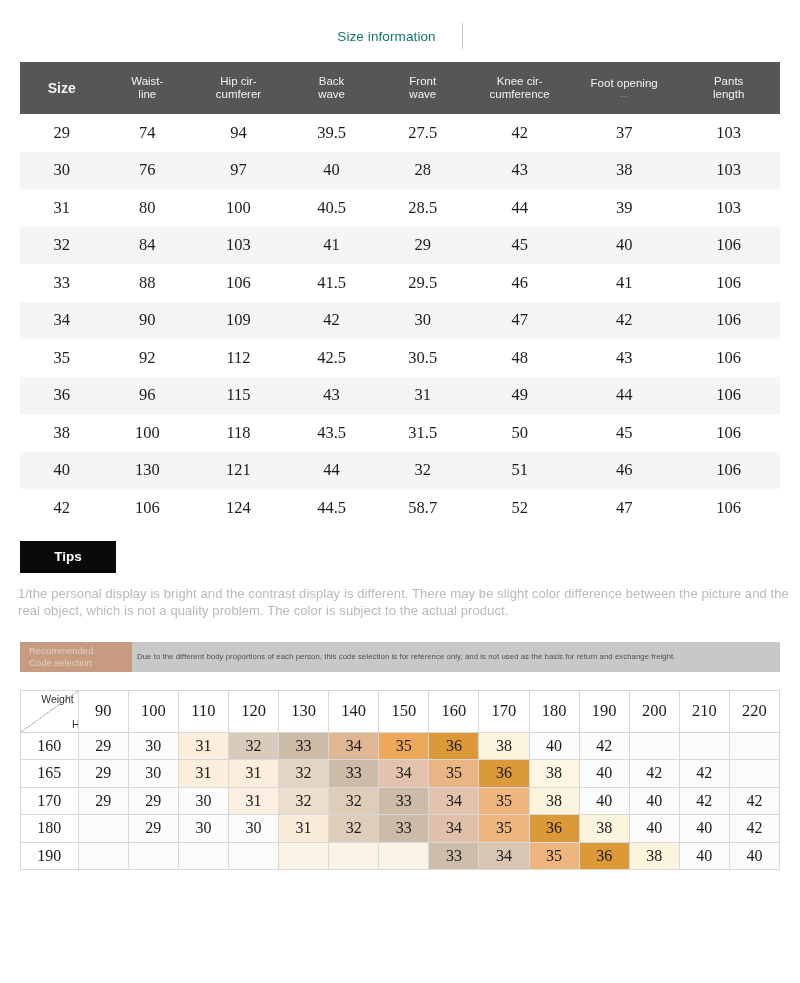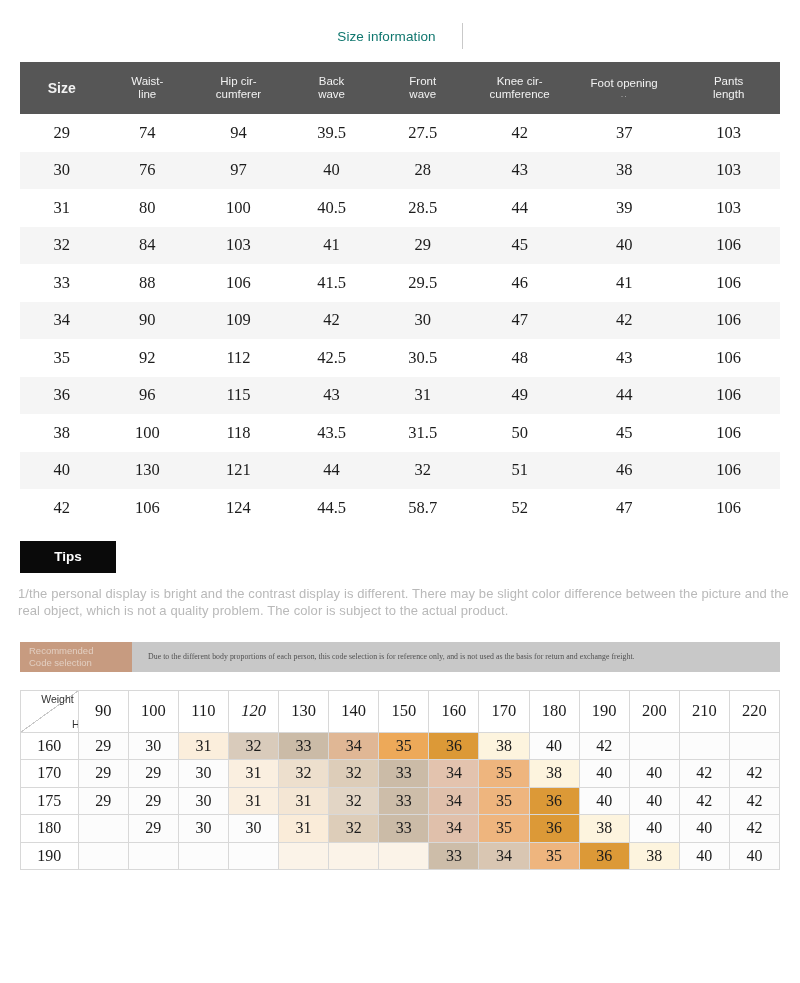--- a/index.html
+++ b/index.html
@@ -121,25 +121,24 @@
     justify-content: center;
     padding-left: 9px;
     font-size: 9.5px;
     line-height: 1.2;
   }
   .reco-note {
     flex: 1;
     background: #c8c8c8;
     display: flex;
     align-items: center;
-    padding-left: 16px;
+    padding-left: 5px;
     font-size: 7.8px;
     color: #4f4f4f;
     letter-spacing: .05px;
-    font-family: Liberation Serif, serif;
   }
 
   
   .matrix-wrap { padding: 18px 20px 0 20px; }
   table.matrix {
     width: 760px;
     border-collapse: collapse;
     table-layout: fixed;
     border: 1px solid #d8d8d8;
   }
@@ -368,21 +367,21 @@
       <thead>
         <tr id="matrix-head-row">
             <th class="corner" style="width: 7.6%;">
               <span class="diag"></span>
               <span class="w">Weight</span>
               <span class="h">Height</span>
             </th>
             <th style="width: 6.6%;">90</th>
             <th style="width: 6.6%;">100</th>
             <th style="width: 6.6%;">110</th>
-            <th style="width: 6.6%; font-style: italic;">120</th>
+            <th style="width: 6.6%;">120</th>
             <th style="width: 6.6%;">130</th>
             <th style="width: 6.6%;">140</th>
             <th style="width: 6.6%;">150</th>
             <th style="width: 6.6%;">160</th>
             <th style="width: 6.6%;">170</th>
             <th style="width: 6.6%;">180</th>
             <th style="width: 6.6%;">190</th>
             <th style="width: 6.6%;">200</th>
             <th style="width: 6.6%;">210</th>
             <th style="width: 6.6%;">220</th>
@@ -397,57 +396,57 @@
             <td style="background: rgb(217, 203, 187);">32</td>
             <td style="background: rgb(203, 187, 167);">33</td>
             <td style="background: rgb(224, 183, 149);">34</td>
             <td style="background: rgb(237, 169, 89);">35</td>
             <td style="background: rgb(220, 153, 55);">36</td>
             <td style="background: rgb(253, 244, 222);">38</td>
             <td style="background: rgb(252, 252, 252);">40</td>
             <td style="background: rgb(252, 252, 252);">42</td>
             <td style="background: rgb(252, 252, 252);"></td>
             <td style="background: rgb(252, 252, 252);"></td>
+            <td style="background: rgb(252, 252, 252);"></td>
+          </tr>
+          <tr>
+            <td class="rowhdr">165</td>
+            <td style="background: rgb(252, 252, 252);">29</td>
+            <td style="background: rgb(252, 252, 252);">30</td>
+            <td style="background: rgb(251, 238, 220);">31</td>
+            <td style="background: rgb(251, 238, 220);">31</td>
+            <td style="background: rgb(226, 213, 197);">32</td>
+            <td style="background: rgb(203, 187, 167);">33</td>
+            <td style="background: rgb(227, 195, 174);">34</td>
+            <td style="background: rgb(233, 181, 131);">35</td>
+            <td style="background: rgb(220, 153, 55);">36</td>
+            <td style="background: rgb(253, 246, 226);">38</td>
+            <td style="background: rgb(252, 252, 252);">40</td>
+            <td style="background: rgb(252, 252, 252);">42</td>
+            <td style="background: rgb(252, 252, 252);">42</td>
             <td style="background: rgb(252, 252, 252);"></td>
           </tr>
           <tr>
             <td class="rowhdr">170</td>
             <td style="background: rgb(252, 252, 252);">29</td>
             <td style="background: rgb(252, 252, 252);">29</td>
             <td style="background: rgb(252, 252, 252);">30</td>
             <td style="background: rgb(250, 239, 224);">31</td>
             <td style="background: rgb(237, 223, 205);">32</td>
             <td style="background: rgb(221, 205, 185);">32</td>
             <td style="background: rgb(203, 187, 167);">33</td>
             <td style="background: rgb(227, 195, 174);">34</td>
             <td style="background: rgb(238, 181, 126);">35</td>
             <td style="background: rgb(253, 244, 222);">38</td>
             <td style="background: rgb(252, 252, 252);">40</td>
             <td style="background: rgb(252, 252, 252);">40</td>
             <td style="background: rgb(252, 252, 252);">42</td>
             <td style="background: rgb(252, 252, 252);">42</td>
           </tr>
           <tr>
-            <td class="rowhdr">175</td>
-            <td style="background: rgb(252, 252, 252);">29</td>
-            <td style="background: rgb(252, 252, 252);">29</td>
-            <td style="background: rgb(252, 252, 252);">30</td>
-            <td style="background: rgb(250, 239, 224);">31</td>
-            <td style="background: rgb(244, 230, 212);">31</td>
-            <td style="background: rgb(226, 213, 197);">32</td>
-            <td style="background: rgb(205, 189, 169);">33</td>
-            <td style="background: rgb(224, 192, 171);">34</td>
-            <td style="background: rgb(238, 181, 126);">35</td>
-            <td style="background: rgb(220, 153, 55);">36</td>
-            <td style="background: rgb(252, 252, 252);">40</td>
-            <td style="background: rgb(252, 252, 252);">40</td>
-            <td style="background: rgb(252, 252, 252);">42</td>
-            <td style="background: rgb(252, 252, 252);">42</td>
-          </tr>
-          <tr>
             <td class="rowhdr">180</td>
             <td style="background: rgb(252, 252, 252);"></td>
             <td style="background: rgb(252, 252, 252);">29</td>
             <td style="background: rgb(252, 252, 252);">30</td>
             <td style="background: rgb(252, 252, 252);">30</td>
             <td style="background: rgb(250, 236, 217);">31</td>
             <td style="background: rgb(221, 205, 185);">32</td>
             <td style="background: rgb(203, 187, 167);">33</td>
             <td style="background: rgb(224, 192, 171);">34</td>
             <td style="background: rgb(238, 181, 126);">35</td>

